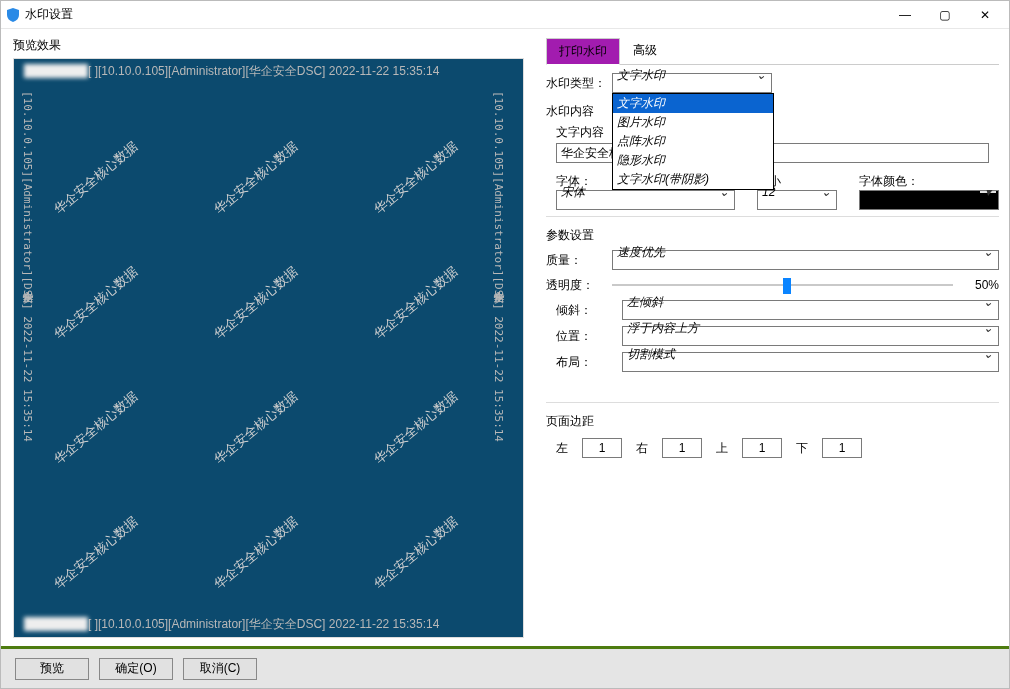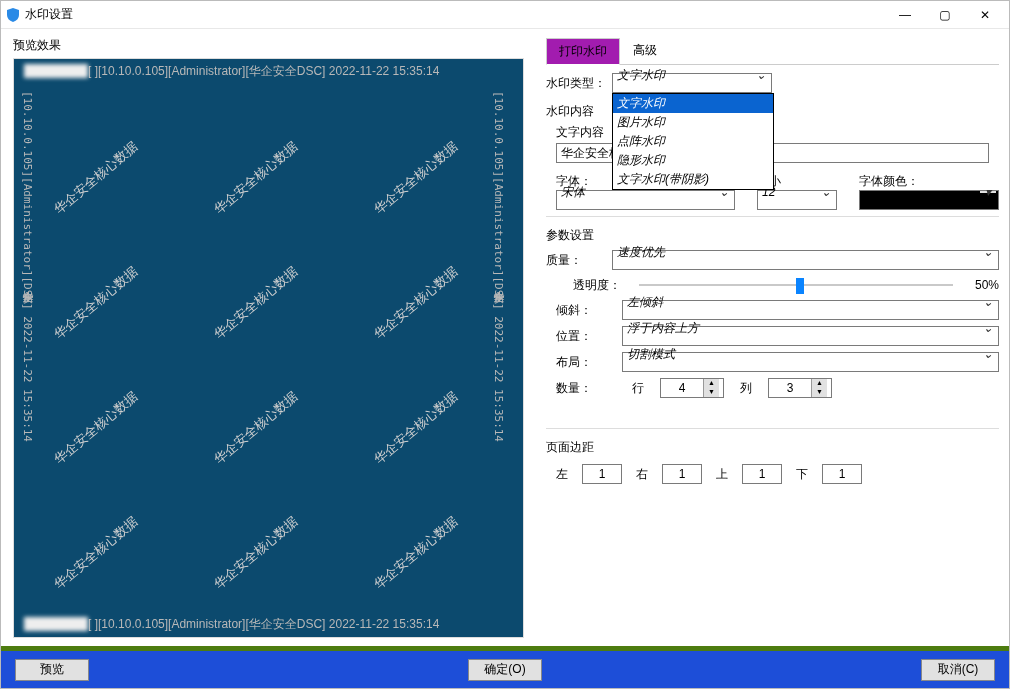--- a/index.html
+++ b/index.html
@@ -37,21 +37,21 @@
 .group-title { margin-top: 10px; margin-bottom: 4px; }
 .sep { border-top: 1px solid #ddd; margin: 4px 0 8px; }
 .slider { position: relative; height: 18px; flex: 1; }
 .slider .track { position: absolute; left: 0; right: 0; top: 8px; height: 2px; background: #c9c9c9; }
 .slider .thumb { position: absolute; top: 2px; width: 8px; height: 16px; background: #0a84ff; }
 .spinner { display: flex; border: 1px solid #7a7a7a; width: 64px; height: 20px; align-items: center; }
 .spinner input { border: none; width: 42px; text-align: center; outline: none; }
 .spinner .btns { display: flex; flex-direction: column; width: 16px; border-left: 1px solid #999; }
 .spinner .btns div { height: 9px; font-size: 7px; text-align: center; line-height: 8px; background: #e1e1e1; }
 .margin-input { width: 40px; height: 20px; border: 1px solid #7a7a7a; text-align: center; }
-.footer { position: absolute; bottom: 0; left: 0; right: 0; height: 42px; border-top: 5px solid #4d7c0f; display: flex; justify-content: space-between; align-items: center; gap: 10px; padding: 0 14px; background: #1d4ed8; }
+.footer { position: absolute; bottom: 0; left: 0; right: 0; height: 42px; border-top: 3px solid #4d7c0f; display: flex; justify-content: flex-start; align-items: center; gap: 10px; padding: 0 14px; background: #e5e5e5; }
 .btn { min-width: 74px; height: 22px; border: 1px solid #888; background: #e1e1e1; display: flex; align-items: center; justify-content: center; }
 .blur { filter: blur(2px); display:inline-block; background:#eee; color:#eee; }
 </style>
 </head>
 <body>
 
 <div class="titlebar">
   <span class="icon">
     <svg viewBox="0 0 16 16">
         <path d="M8 1 L14 3 L14 8 Q14 13 8 15 Q2 13 2 8 L2 3 Z" fill="#2a8ae6"></path>
@@ -139,21 +139,21 @@
     <div class="group-title">参数设置</div>
 
     <div class="row" style="">
       <div class="label">质量：</div>
       <div class="select" style="flex:1;">
         <span>速度优先</span>
           <span class="arrow">⌄</span>
       </div>
     </div>
 
-    <div class="row" style="margin-left:27px;">
+    <div class="row" style="margin-left:0;">
       <div class="label">透明度：</div>
       <div class="slider">
         <div class="track"></div>
         <div class="thumb" style="left:50%;"></div>
       </div>
       <div style="width:40px; text-align:right;">50%</div>
     </div>
 
     <div class="row" style="margin-left:10px;justify-content:center;">
       <div class="label">倾斜：</div>
@@ -170,39 +170,20 @@
       </div>
     </div>
     <div class="row" style="margin-left:10px;">
       <div class="label">布局：</div>
       <div class="select" style="flex:1;">
         <span>切割模式</span>
           <span class="arrow">⌄</span>
       </div>
     </div>
 
-    <div class="row" style="margin-left:10px; gap:16px;">
-      <div class="label">数量：</div>
-      <span>行</span>
-      <div class="spinner">
-        <input value="4" style="">
-        <div class="btns">
-            <div>▲</div>
-            <div>▼</div>
-          </div>
-      </div>
-      <span>列</span>
-      <div class="spinner">
-        <input value="3" style="">
-        <div class="btns">
-            <div>▲</div>
-            <div>▼</div>
-          </div>
-      </div>
-    </div>
 
     <div class="sep" style="margin-top:30px;"></div>
     <div class="group-title">页面边距</div>
     <div class="row" style="margin-left:10px; gap:14px; margin-top:8px;">
       <span>左</span>
       <input class="margin-input" value="1" style="">
       <span>右</span>
       <input class="margin-input" value="1" style="">
       <span>上</span>
       <input class="margin-input" value="1" style="">

